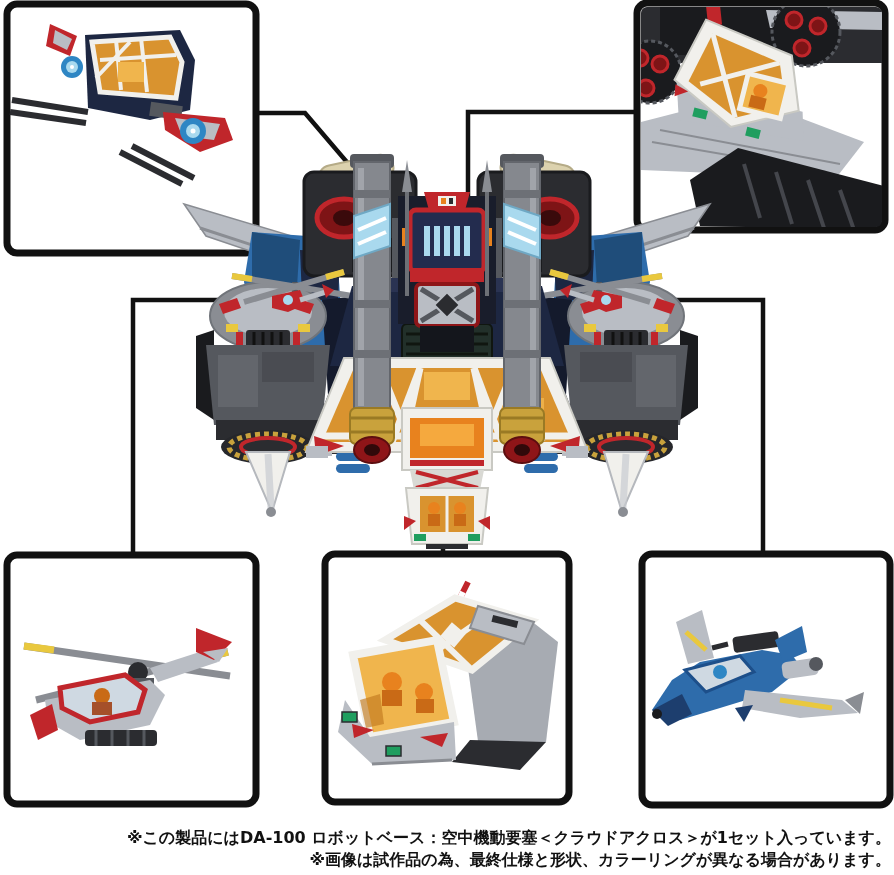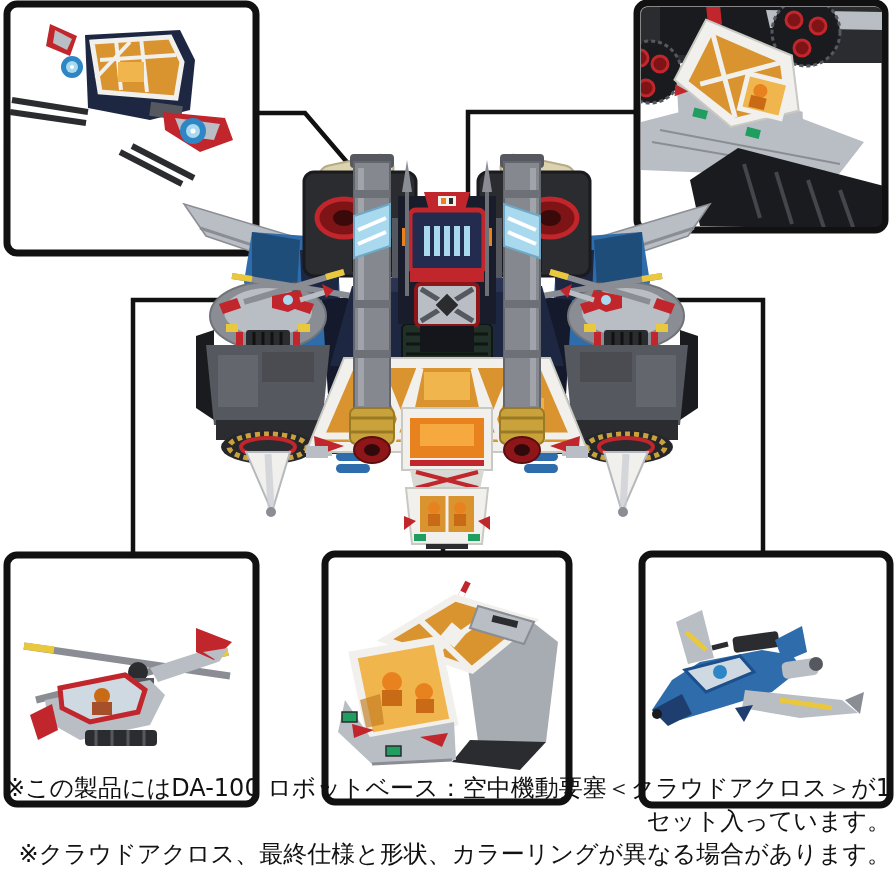--- a/index.html
+++ b/index.html
@@ -1,20 +1,20 @@
 <!DOCTYPE html>
 <html style="--c-background: #ffffff; --c-line: #111111; --c-text: #111111; --c-navy: #1d2742; --c-deep-navy: #141a2c; --c-blue: #2e6cab; --c-blue-dark: #1f4d7a; --c-steel-blue: #2e86c4; --c-light-blue: #a9d9ee; --c-red: #c0262b; --c-dark-red: #7e1416; --c-orange: #e8821e; --c-amber: #d9932f; --c-amber-light: #f0b54d; --c-amber-dark: #c27a1e; --c-white-frame: #f1f0ec; --c-silver: #b9bdc4; --c-gray: #8a8d93; --c-dark-gray: #55585e; --c-charcoal: #2b2c30; --c-black-part: #1a1b1e; --c-gold: #c9a23c; --c-cream: #dcd2ae; --c-green: #1f9e5f; --c-yellow: #e9c83e; --c-glass: #cfd9e2;"><head>
 <meta charset="utf-8">
 <style>
   html,body{margin:0;padding:0;background:#fff;}
   #canvas{position:relative;width:894px;height:875px;background:var(--c-background,#fff);overflow:hidden;
           font-family:"DejaVu Sans","Liberation Sans",sans-serif;}
   #scene{position:absolute;left:0;top:0;}
   .footnotes{position:absolute;right:3px;bottom:4px;text-align:right;color:var(--c-text,#111);
-             font-weight:normal;font-size:24px;line-height:1.38;letter-spacing:0px;}
+             font-weight:bold;font-size:16px;line-height:1.38;letter-spacing:0px;}
   .footnotes p{margin:0;}
   
   .f-white{fill:#ffffff}.f-none{fill:none}
   .f-navy{fill:var(--c-navy)}.f-deepnavy{fill:var(--c-deep-navy)}
   .f-blue{fill:var(--c-blue)}.f-bluedark{fill:var(--c-blue-dark)}.f-steel{fill:var(--c-steel-blue)}
   .f-lblue{fill:var(--c-light-blue)}
   .f-red{fill:var(--c-red)}.f-dred{fill:var(--c-dark-red)}
   .f-orange{fill:var(--c-orange)}.f-amber{fill:var(--c-amber)}.f-amberl{fill:var(--c-amber-light)}.f-amberd{fill:var(--c-amber-dark)}
   .f-frame{fill:var(--c-white-frame)}
   .f-silver{fill:var(--c-silver)}.f-gray{fill:var(--c-gray)}.f-dgray{fill:var(--c-dark-gray)}
@@ -376,15 +376,15 @@
       <rect x="426" y="544" width="42" height="5" class="f-char"></rect>
     </g>
 
     <use href="#side-front"></use>
     <use href="#side-front" transform="translate(894,0) scale(-1,1)"></use>
   </g>
 </svg>
 
 <div class="footnotes">
   <p>※この製品にはDA-100 ロボットベース：空中機動要塞＜クラウドアクロス＞が1セット入っています。</p>
-  <p>※クラウドアクロス、最終仕様と形状、カラーリングが異なる場合があります。</p>
+  <p>※画像は試作品の為、最終仕様と形状、カラーリングが異なる場合があります。</p>
 </div>
 </div>
 
 </body></html>

